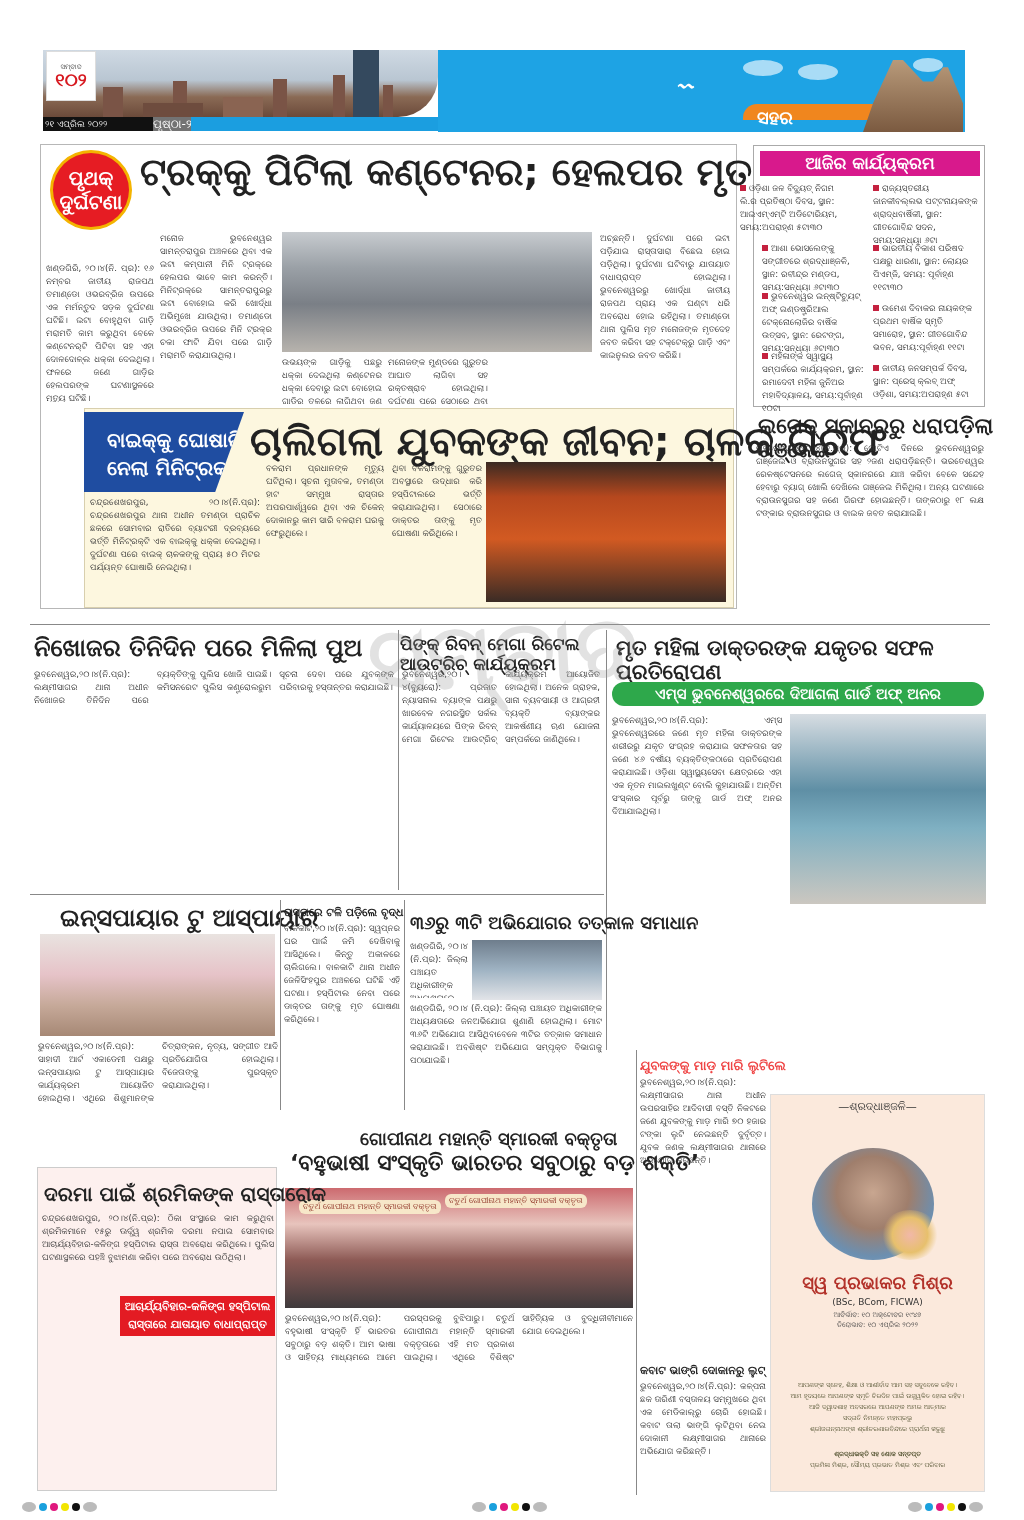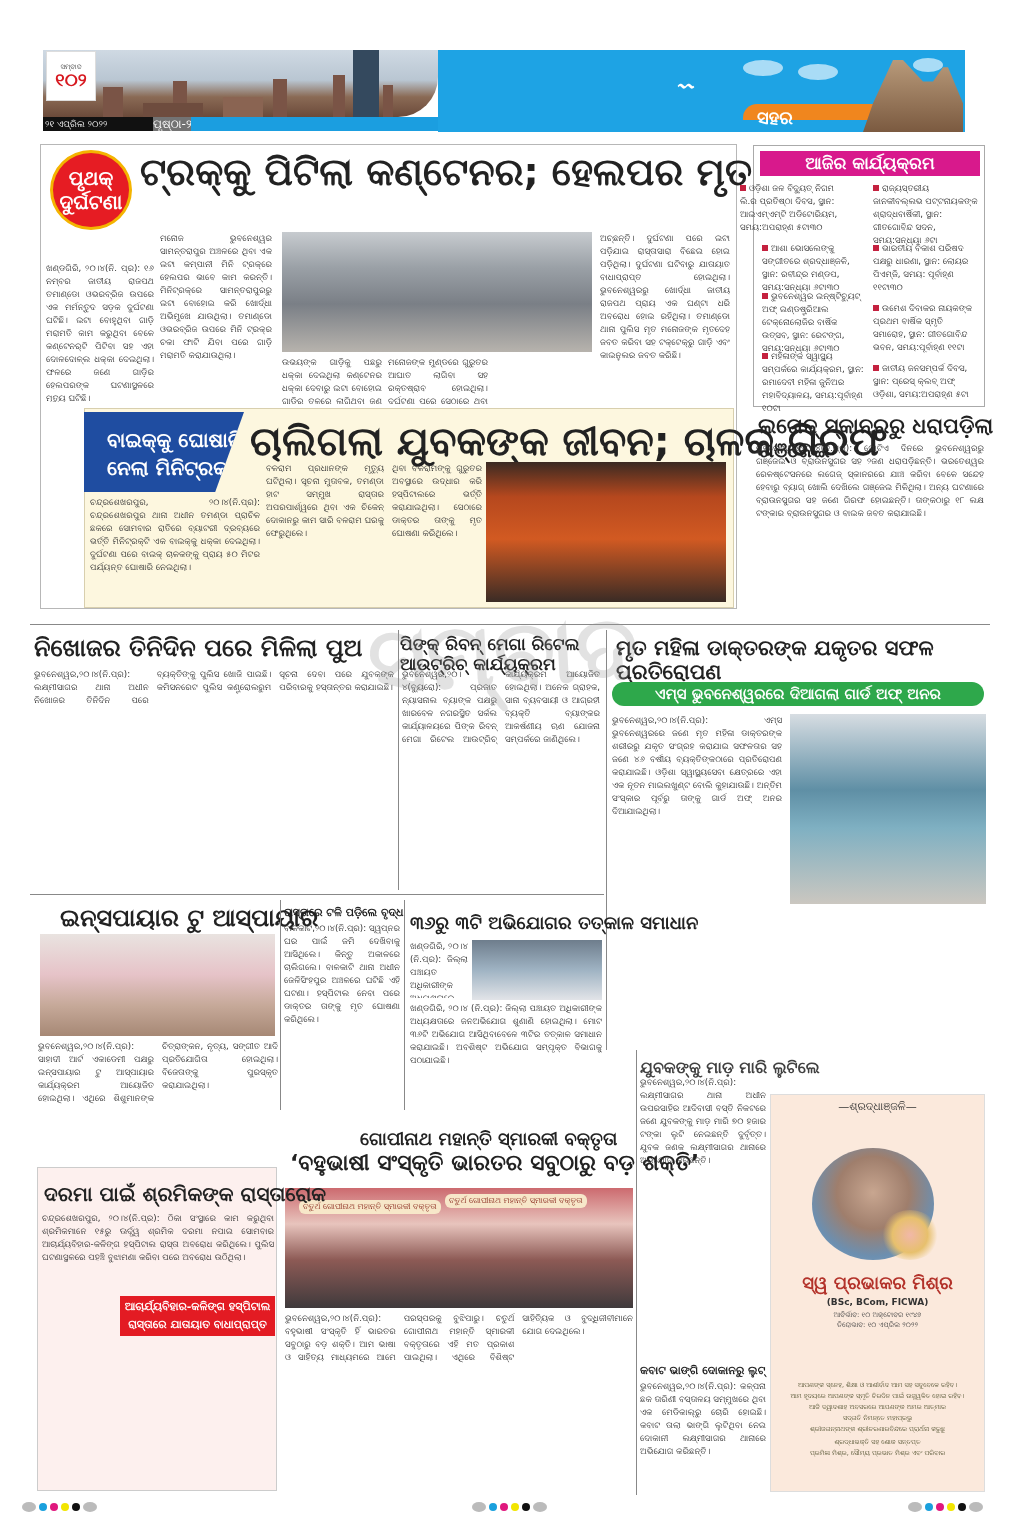--- a/index.html
+++ b/index.html
@@ -160,38 +160,38 @@
 <div class="abs pink-box"></div>
 <div class="abs" style="left:44px;top:1182px;font-size:20px;font-weight:bold;color:#222">ଦରମା ପାଇଁ ଶ୍ରମିକଙ୍କ ରାସ୍ତାରୋକ</div>
 <div class="abs col-text" style="left:42px;top:1212px;width:232px;height:276px;overflow:hidden">ଚନ୍ଦ୍ରଶେଖରପୁର, ୨୦।୪(ନି.ପ୍ର): ଠିକା ସଂସ୍ଥାରେ କାମ କରୁଥିବା ଶ୍ରମିକମାନେ ୧୫ରୁ ଊର୍ଦ୍ଧ୍ୱ ଶ୍ରମିକ ଦରମା ନପାଇ ସୋମବାର ଆଚାର୍ଯ୍ୟବିହାର-କଳିଙ୍ଗ ହସ୍ପିଟାଲ ରାସ୍ତା ଅବରୋଧ କରିଥିଲେ। ପୁଲିସ ଘଟଣାସ୍ଥଳରେ ପହଞ୍ଚି ବୁଝାମଣା କରିବା ପରେ ଅବରୋଧ ଉଠିଥିଲା।</div>
 <div class="abs red-box">
   <div>ଆଚାର୍ଯ୍ୟବିହାର-କଳିଙ୍ଗ ହସ୍ପିଟାଲ</div>
   <div>ରାସ୍ତାରେ ଯାତାୟାତ ବାଧାପ୍ରାପ୍ତ</div>
 </div>
 
 <div class="vline" style="left:636px;top:1050px;height:445px"></div>
 
-<div class="abs" style="left:640px;top:1058px;font-size:16px;font-weight:bold;color:#404040">ଯୁବକଙ୍କୁ ମାଡ଼ ମାରି ଲୁଟିଲେ</div>
+<div class="abs" style="left:640px;top:1058px;font-size:13px;font-weight:bold;color:#ef4444">ଯୁବକଙ୍କୁ ମାଡ଼ ମାରି ଲୁଟିଲେ</div>
 <div class="abs col-text" style="left:640px;top:1078px;width:0;height:0;overflow:hidden"></div>
 
 <div class="abs tribute" style="left:770px;top:1094px;width:215px"></div>
 <div class="abs" style="left:770px;top:1100px;width:215px;text-align:center;font-size:11px;color:#333">—<span>ଶ୍ରଦ୍ଧାଞ୍ଜଳି</span>—</div>
 <div class="abs tribute-photo" style="left:812px"></div>
 <div class="abs flowers"></div>
 <div class="abs" style="left:770px;top:1272px;width:215px;text-align:center;font-size:18px;font-weight:bold;color:#b3322a">ସ୍ୱ ପ୍ରଭାକର ମିଶ୍ର</div>
-<div class="abs" style="left:770px;top:1297px;width:215px;text-align:center;font-size:9px;font-weight:bold;color:#333">(BSc, BCom, FICWA)</div>
+<div class="abs" style="left:770px;top:1297px;width:215px;text-align:center;font-size:9px;font-weight:normal;color:#333">(BSc, BCom, FICWA)</div>
 <div class="abs" style="left:770px;top:1311px;width:215px;text-align:center;font-size:7px;color:#444">ଆବିର୍ଭାବ: ୧୦ ଅକ୍ଟୋବର ୧୯୪୭</div>
 <div class="abs" style="left:770px;top:1321px;width:215px;text-align:center;font-size:7px;color:#444">ତିରୋଭାବ: ୧୦ ଏପ୍ରିଲ ୨୦୨୨</div>
 <div class="abs" style="left:774px;top:1380px;width:207px;text-align:center;font-size:6.5px;line-height:11px;color:#553">
   <div>ଆପଣଙ୍କ ସ୍ନେହ, ଶିକ୍ଷା ଓ ଆଶୀର୍ବାଦ ଆମ ସହ ସବୁବେଳେ ରହିବ।</div>
   <div>ଆମ ହୃଦୟରେ ଆପଣଙ୍କ ସ୍ମୃତି ଚିରଦିନ ପାଇଁ ଉଜ୍ଜ୍ୱଳିତ ହୋଇ ରହିବ।</div>
   <div>ଆଜି ଦ୍ୱାଦଶାହ ଅବସରରେ ଆପଣଙ୍କ ଅମର ଆତ୍ମାର</div>
   <div>ସଦ୍‌ଗତି ନିମନ୍ତେ ମହାପ୍ରଭୁ</div>
   <div>ଶ୍ରୀଜଗନ୍ନାଥଙ୍କ ଶ୍ରୀଚରଣାରବିନ୍ଦରେ ପ୍ରାର୍ଥନା କରୁଛୁ</div>
-  <div style="font-weight:normal;margin-top:2px">ଶ୍ରଦ୍ଧାଭକ୍ତି ସହ ଶୋକ ସନ୍ତପ୍ତ</div>
+  <div style="font-weight:bold;margin-top:14px">ଶ୍ରଦ୍ଧାଭକ୍ତି ସହ ଶୋକ ସନ୍ତପ୍ତ</div>
   <div>ପ୍ରମିଳା ମିଶ୍ର, ସୌମ୍ୟ ପ୍ରଭାତ ମିଶ୍ର ଏବଂ ପରିବାର</div>
 </div>
 
 <div class="abs col-text" style="left:640px;top:1076px;width:126px;height:286px;overflow:hidden">ଭୁବନେଶ୍ୱର,୨୦।୪(ନି.ପ୍ର): ଲକ୍ଷ୍ମୀସାଗର ଥାନା ଅଧୀନ ଉପରସାହିର ଆଦିବାସୀ ବସ୍ତି ନିକଟରେ ଜଣେ ଯୁବକଙ୍କୁ ମାଡ଼ ମାରି ୭୦ ହଜାର ଟଙ୍କା ଲୁଟି ନେଇଛନ୍ତି ଦୁର୍ବୃତ୍ତ। ଯୁବକ ଜଣକ ଲକ୍ଷ୍ମୀସାଗର ଥାନାରେ ଅଭିଯୋଗ କରିଛନ୍ତି।</div>
 <div class="abs" style="left:640px;top:1364px;font-size:11px;font-weight:bold;color:#222;width:128px">କବାଟ ଭାଙ୍ଗି ଦୋକାନରୁ ଲୁଟ୍</div>
 <div class="abs col-text" style="left:640px;top:1380px;width:126px;height:110px;overflow:hidden">ଭୁବନେଶ୍ୱର,୨୦।୪(ନି.ପ୍ର): କଳ୍ପନା ଛକ ତାରିଣୀ ବସ୍ତାଳୟ ସମ୍ମୁଖରେ ଥିବା ଏକ ମେଡିକାଲ୍‌ରୁ ଚୋରି ହୋଇଛି। କବାଟ ତାଲା ଭାଙ୍ଗି ଲୁଟିଥିବା ନେଇ ଦୋକାନୀ ଲକ୍ଷ୍ମୀସାଗର ଥାନାରେ ଅଭିଯୋଗ କରିଛନ୍ତି।</div>
 
 <div class="abs watermark">ସମ୍ବାଦ</div>
 
 <div class="regmark" style="left:22px">

